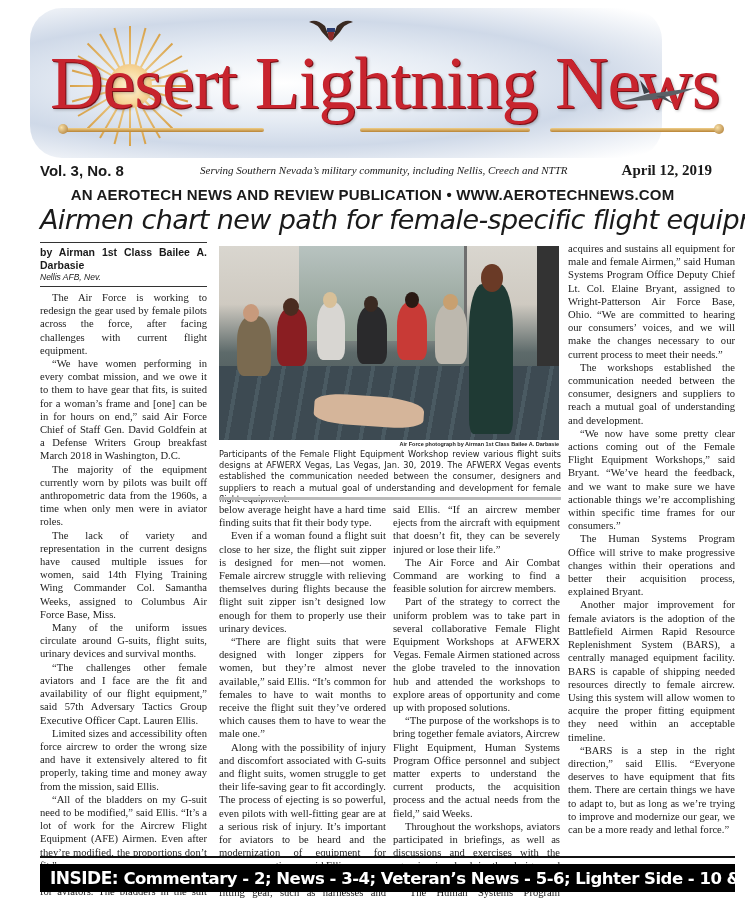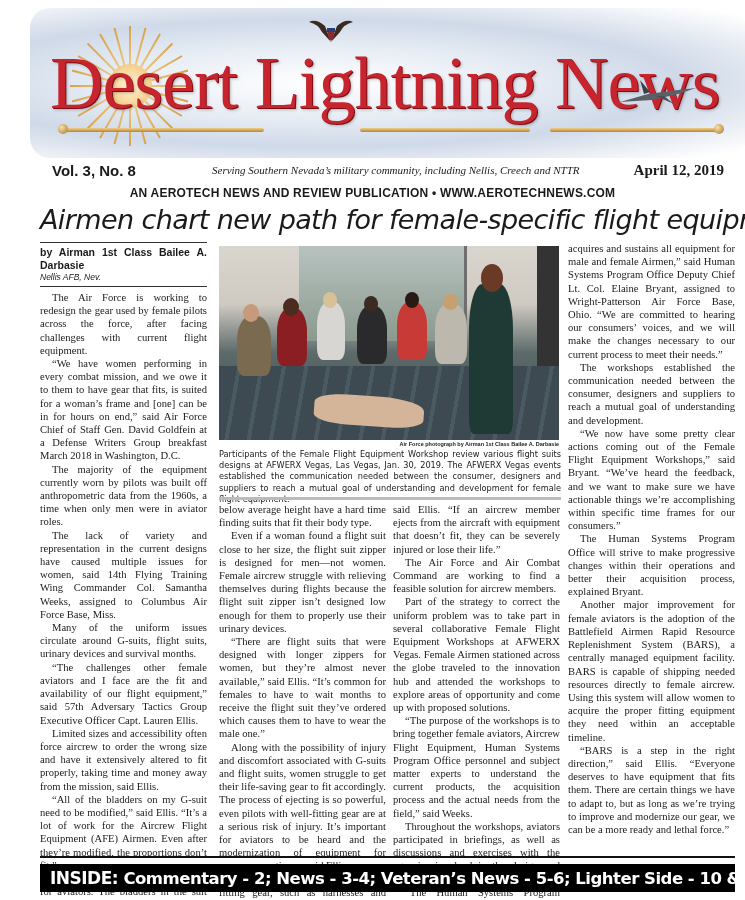--- a/index.html
+++ b/index.html
@@ -1,36 +1,36 @@
 <!DOCTYPE html>
 <html><head>
 <meta charset="utf-8">
 <style>
   html, body { margin: 0; padding: 0; background: #ffffff; }
   body { width: 745px; height: 900px; position: relative; overflow: hidden; font-family: "Liberation Serif", serif; color: #1a1a1a; }
 
   
-  .masthead { position: absolute; left: 30px; top: 8px; width: 716px; height: 150px;
-    background: radial-gradient(ellipse at 40% 50%, #ffffff 0%, #e6ecf4 35%, #cfd9e8 60%, #ffffff 95%); border-radius: 20px; }
+  .masthead { position: absolute; left: 30px; top: 8px; width: 632px; height: 150px;
+    background: radial-gradient(ellipse at 40% 50%, #ffffff 0%, #e6ecf4 35%, #cfd9e8 60%, #ffffff 95%); border-radius: 32px; }
   .sun { position: absolute; left: 40px; top: 18px; width: 120px; height: 120px; }
   .sun .core { position: absolute; left: 38px; top: 38px; width: 44px; height: 44px; border-radius: 50%;
     background: radial-gradient(circle, #fff4d8 0%, #f7d79a 55%, #e8b46a 100%); }
   .sun .ray { position: absolute; left: 59px; top: 0; width: 2px; height: 120px; background: linear-gradient(#d8a24a, #f6dca0 50%, #d8a24a); transform-origin: 50% 50%; }
   .title { position: absolute; left: 20px; top: 38px; font-family: "Liberation Serif", serif; font-size: 74px; line-height: 1; color: #c8242e;
     letter-spacing: -1px; text-shadow: 1px 1px 0 #7a0f16, 2px 2px 3px rgba(0,0,0,0.25); white-space: nowrap; }
   .rod { position: absolute; left: 58px; top: 120px; height: 4px; background: linear-gradient(#f0cf8a, #b88436); border-radius: 2px; }
   .rod-knob { position: absolute; top: 116px; width: 10px; height: 10px; border-radius: 50%; background: radial-gradient(circle at 35% 35%, #f8e0a8, #a8742c); }
   .eagle { position: absolute; left: 278px; top: 8px; width: 46px; height: 28px; }
   .jet { position: absolute; left: 588px; top: 70px; width: 80px; height: 30px; }
 
-  .meta-row { position: absolute; left: 52px; top: 162px; width: 672px; height: 18px; }
+  .meta-row { position: absolute; left: 40px; top: 162px; width: 672px; height: 18px; }
   .vol { position: absolute; left: 0; top: 0; font-family: "Liberation Sans", sans-serif; font-weight: bold; font-size: 15px; }
   .tagline { position: absolute; left: 160px; top: 2px; font-family: "Liberation Serif", serif; font-style: italic; font-size: 11px; }
   .date { position: absolute; right: 0; top: 0; font-family: Liberation Serif, serif; font-weight: bold; font-size: 15px; }
-  .publine { position: absolute; left: 0; width: 745px; top: 186px; text-align: center; font-family: "Liberation Sans", sans-serif; font-weight: bold; font-size: 12px; letter-spacing: 0.2px; }
+  .publine { position: absolute; left: 0; width: 745px; top: 186px; text-align: center; font-family: "Liberation Sans", sans-serif; font-weight: bold; font-size: 15px; letter-spacing: 0.2px; }
 
   .headline { position: absolute; left: 40px; top: 204px; font-family: "DejaVu Sans", sans-serif; font-style: italic; font-size: 27px; letter-spacing: -0.6px; white-space: nowrap; }
 
   
   .col { position: absolute; font-size: 10.6px; line-height: 13.2px; text-align: justify; hyphens: auto; }
   .col p { margin: 0; text-indent: 12px; }
   .col p.noindent { text-indent: 0; }
   .col1 { left: 40px; top: 242px; width: 167px; }
   .byline-rule { border-top: 1px solid #333; margin-bottom: 3px; }
   .byline { font-family: "Liberation Sans", sans-serif; font-weight: bold; font-size: 10.5px; line-height: 13px; }

